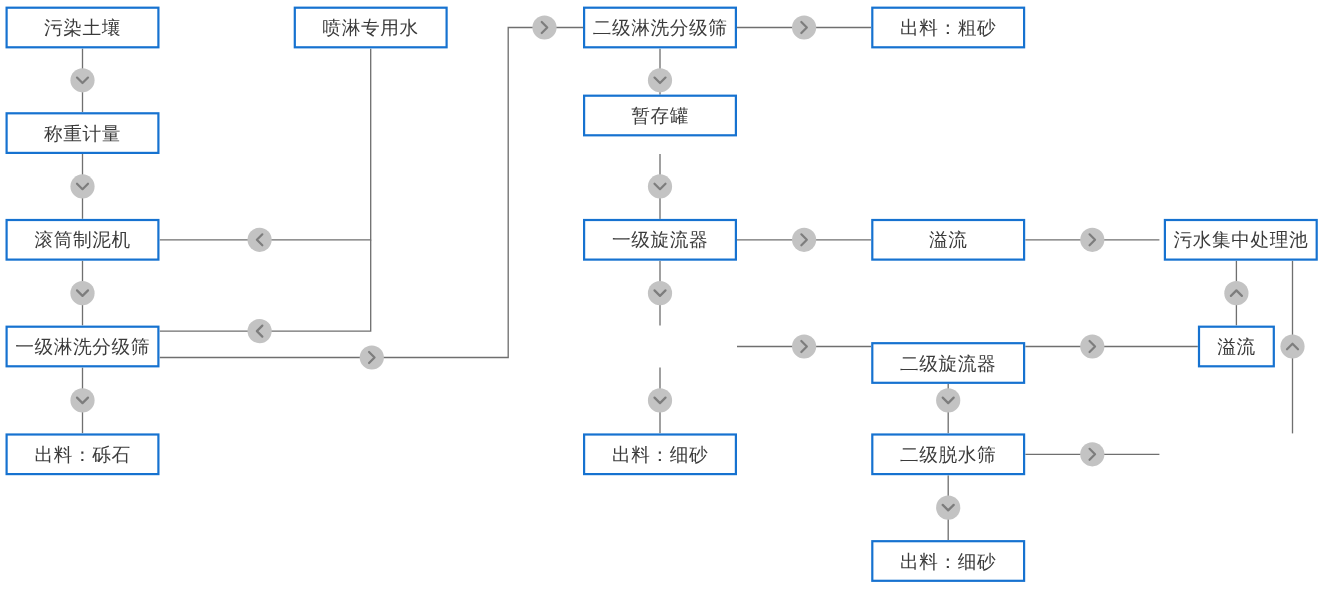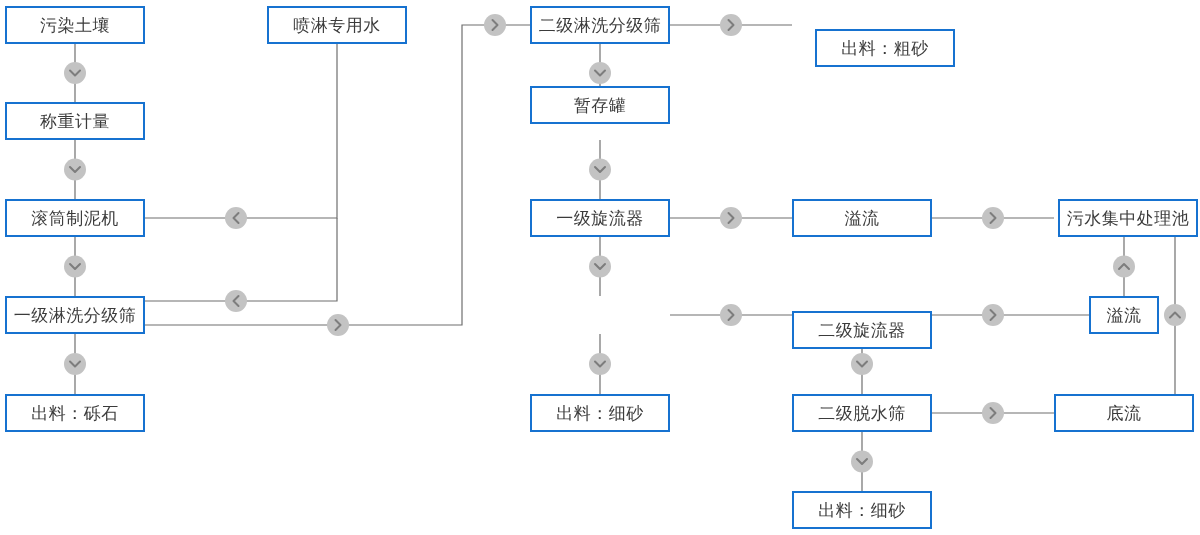--- a/index.html
+++ b/index.html
@@ -169,21 +169,21 @@
     </div>
     <div class="node" style="left: 5px; top: 394px; width: 140px; height: 38px;">
       <span class="label">出料：砾石</span>
     </div>
     <div class="node" style="left: 267px; top: 6px; width: 140px; height: 38px;">
       <span class="label">喷淋专用水</span>
     </div>
     <div class="node" style="left: 530px; top: 6px; width: 140px; height: 38px;">
       <span class="label">二级淋洗分级筛</span>
     </div>
-    <div class="node" style="left: 815px; top: 6px; width: 140px; height: 38px; margin-top: 23px;">
+    <div class="node" style="left: 792px; top: 6px; width: 140px; height: 38px;">
       <span class="label">出料：粗砂</span>
     </div>
     <div class="node" style="left: 530px; top: 86px; width: 140px; height: 38px;">
       <span class="label">暂存罐</span>
     </div>
     <div class="node" style="left: 530px; top: 199px; width: 140px; height: 38px;">
       <span class="label">一级旋流器</span>
     </div>
     <div class="node" style="left: 792px; top: 199px; width: 140px; height: 38px;">
       <span class="label">溢流</span>
@@ -195,20 +195,17 @@
       <span class="label">二级旋流器</span>
     </div>
     <div class="node" style="left: 1089px; top: 296px; width: 70px; height: 38px;">
       <span class="label">溢流</span>
     </div>
     <div class="node" style="left: 530px; top: 394px; width: 140px; height: 38px;">
       <span class="label">出料：细砂</span>
     </div>
     <div class="node" style="left: 792px; top: 394px; width: 140px; height: 38px;">
       <span class="label">二级脱水筛</span>
-    </div>
-    <div class="node" style="left: 1054px; top: 394px; width: 140px; height: 38px;">
-      <span class="label">底流</span>
     </div>
     <div class="node" style="left: 792px; top: 491px; width: 140px; height: 38px;">
       <span class="label">出料：细砂</span>
     </div>
   </div>
 
 </body></html>

